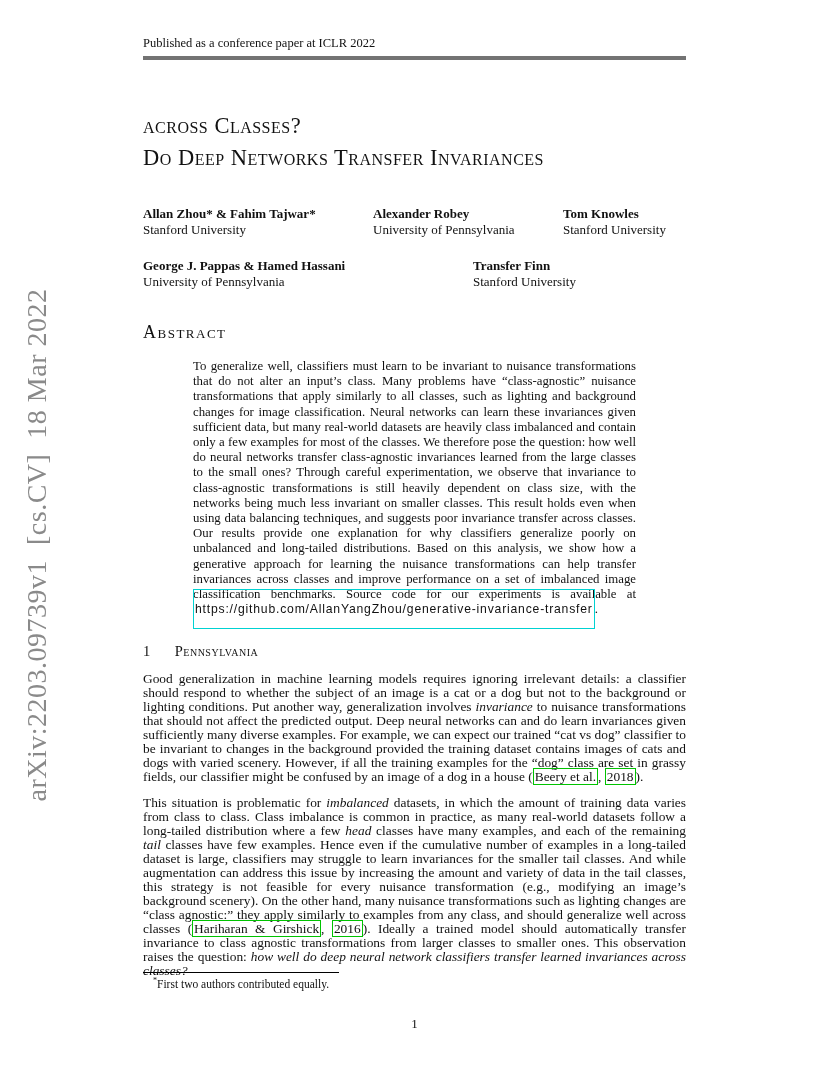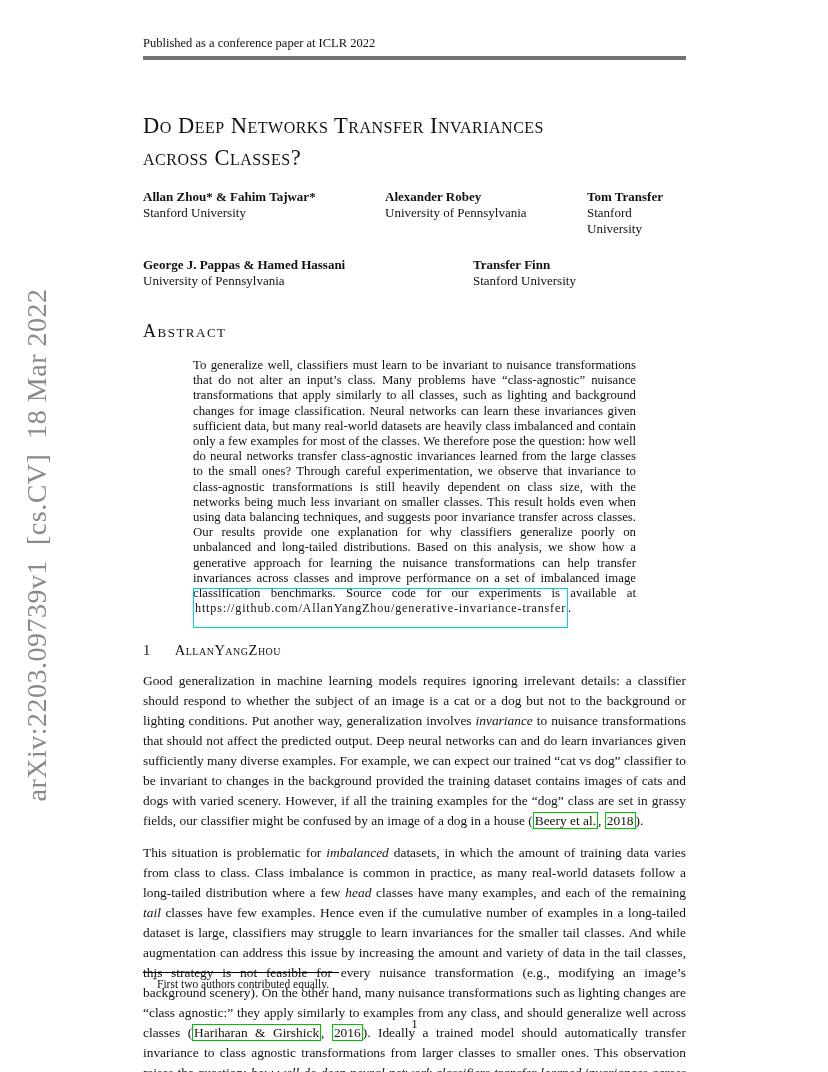--- a/index.html
+++ b/index.html
@@ -42,24 +42,23 @@
   }
   .paper-title {
     margin-top: 50px;
     font-size: 22.5px;
     font-variant: small-caps;
     letter-spacing: 0.5px;
     line-height: 32px;
   }
   
   .authors-row1 {
-    margin-top: 15px;
+    margin-top: 32px;
     display: grid;
     grid-template-columns: 230px 190px 1fr;
-    gap: 12px;
   }
   .authors-row2 {
     margin-top: 20px;
     display: grid;
     grid-template-columns: 330px 1fr;
     font-family: Liberation Serif, serif;
   }
   .author-name {
     font-weight: bold;
     font-size: 13px;
@@ -94,32 +93,32 @@
   }
   .section-number {
     display: inline-block;
     margin-right: 24px;
     font-variant: normal;
   }
   
   .body-paragraph {
     margin-top: 12px;
     font-size: 13.4px;
-    line-height: 20px;
+    line-height: 14px;
     text-align: justify;
   }
   
   .seg-text { }
   .seg-italic { font-style: italic; }
   .seg-cite {
     border: 1px solid #00c300;
     padding: 0 1px;
   }
   .seg-url {
-    font-family: Liberation Serif, serif;
+    font-family: Liberation Sans, sans-serif;
     font-size: 12.2px;
     letter-spacing: 0.8px;
     border: 1.2px solid #00d2d2;
     padding: 12px 1px;
     -webkit-box-decoration-break: clone;
     box-decoration-break: clone;
   }
   
   .footnote {
     position: absolute;
@@ -152,56 +151,56 @@
 
 <div class="page">
 
   <div class="watermark">arXiv:2203.09739v1&nbsp;&nbsp;[cs.CV]&nbsp;&nbsp;18 Mar 2022</div>
 
   <div class="content">
 
     <div class="running-header">Published as a conference paper at ICLR 2022</div>
 
     <div class="paper-title">
+      <div>across Classes?</div>
       <div>Do Deep Networks Transfer Invariances</div>
-      <div>across Classes?</div>
     </div>
 
     <div class="authors-row1">
       <div class="author-block">
         <div class="author-name">Allan Zhou* &amp; Fahim Tajwar*</div>
         <div class="author-affiliation">Stanford University</div>
       </div>
       <div class="author-block">
         <div class="author-name">Alexander Robey</div>
         <div class="author-affiliation">University of Pennsylvania</div>
       </div>
       <div class="author-block">
-        <div class="author-name">Tom Transfer</div>
+        <div class="author-name">Tom Knowles</div>
         <div class="author-affiliation">Stanford University</div>
       </div>
     </div>
 
     <div class="authors-row2">
       <div class="author-block">
         <div class="author-name">George J. Pappas &amp; Hamed Hassani</div>
         <div class="author-affiliation">University of Pennsylvania</div>
       </div>
       <div class="author-block">
         <div class="author-name">Transfer Finn</div>
         <div class="author-affiliation">Stanford University</div>
       </div>
     </div>
 
     <div class="abstract-heading">Abstract</div>
 
     <div class="abstract-body"><span class="seg-text">To generalize well, classifiers must learn to be invariant to nuisance transformations that do not alter an input’s class.  Many problems have “class-agnostic” nuisance transformations that apply similarly to all classes, such as lighting and background changes for image classification.  Neural networks can learn these invariances given sufficient data, but many real-world datasets are heavily class imbalanced and contain only a few examples for most of the classes. We therefore pose the question: how well do neural networks transfer class-agnostic invariances learned from the large classes to the small ones? Through careful experimentation, we observe that invariance to class-agnostic transformations is still heavily dependent on class size, with the networks being much less invariant on smaller classes. This result holds even when using data balancing techniques, and suggests poor invariance transfer across classes.  Our results provide one explanation for why classifiers generalize poorly on unbalanced and long-tailed distributions.  Based on this analysis, we show how a generative approach for learning the nuisance transformations can help transfer invariances across classes and improve performance on a set of imbalanced image classification benchmarks.  Source code for our experiments is available at </span><span class="seg-url">https://github.com/AllanYangZhou/generative-invariance-transfer</span><span class="seg-text">.</span></div>
 
     <div class="section-heading">
-      <span class="section-number">1</span><span>AllanYangZhou</span>
+      <span class="section-number">1</span><span>Pennsylvania</span>
     </div>
 
     <div class="body-paragraph"><span class="seg-text">Good generalization in machine learning models requires ignoring irrelevant details:  a classifier should respond to whether the subject of an image is a cat or a dog but not to the background or lighting conditions. Put another way, generalization involves </span><span class="seg-italic">invariance</span><span class="seg-text"> to nuisance transformations that should not affect the predicted output. Deep neural networks can and do learn invariances given sufficiently many diverse examples. For example, we can expect our trained “cat vs dog” classifier to be invariant to changes in the background provided the training dataset contains images of cats and dogs with varied scenery.  However, if all the training examples for the “dog” class are set in grassy fields, our classifier might be confused by an image of a dog in a house (</span><span class="seg-cite">Beery et al.</span><span class="seg-text">, </span><span class="seg-cite">2018</span><span class="seg-text">).</span></div>
 
     <div class="body-paragraph"><span class="seg-text">This situation is problematic for </span><span class="seg-italic">imbalanced</span><span class="seg-text"> datasets, in which the amount of training data varies from class to class.  Class imbalance is common in practice, as many real-world datasets follow a long-tailed distribution where a few </span><span class="seg-italic">head</span><span class="seg-text"> classes have many examples, and each of the remaining </span><span class="seg-italic">tail</span><span class="seg-text"> classes have few examples.  Hence even if the cumulative number of examples in a long-tailed dataset is large, classifiers may struggle to learn invariances for the smaller tail classes.  And while augmentation can address this issue by increasing the amount and variety of data in the tail classes, this strategy is not feasible for every nuisance transformation (e.g., modifying an image’s background scenery).  On the other hand, many nuisance transformations such as lighting changes are “class agnostic:” they apply similarly to examples from any class, and should generalize well across classes (</span><span class="seg-cite">Hariharan &amp; Girshick</span><span class="seg-text">, </span><span class="seg-cite">2016</span><span class="seg-text">). Ideally a trained model should automatically transfer invariance to class agnostic transformations from larger classes to smaller ones. This observation raises the question: </span><span class="seg-italic">how well do deep neural network classifiers transfer learned invariances across classes?</span></div>
 
     <div class="footnote">
       <div class="footnote-rule"></div>
       <div class="footnote-text"><sup>*</sup><span>First two authors contributed equally.</span></div>
     </div>

